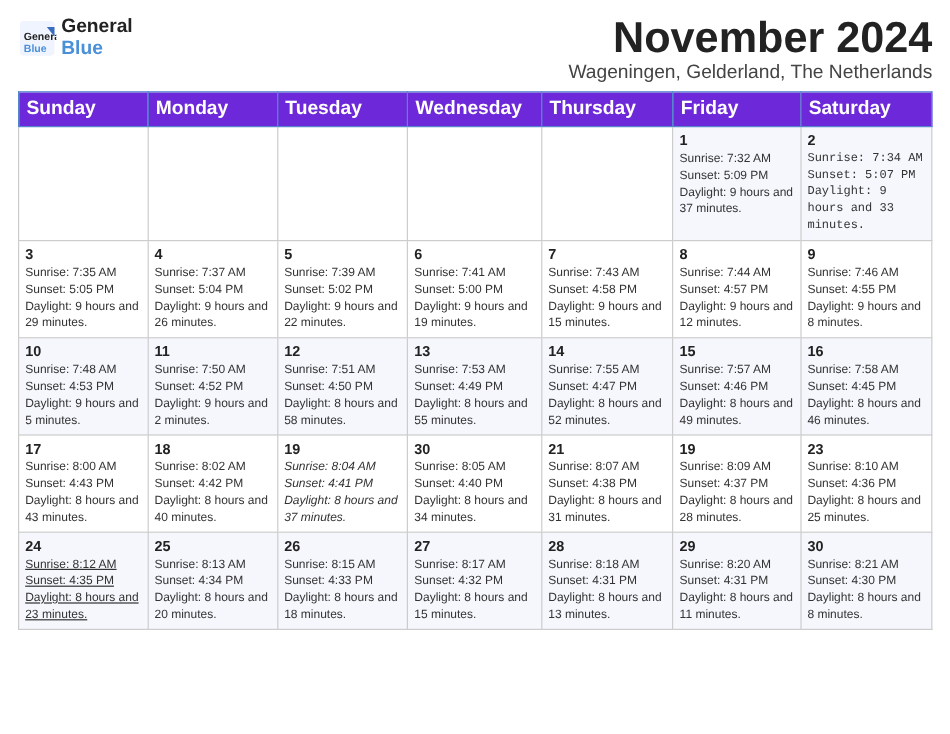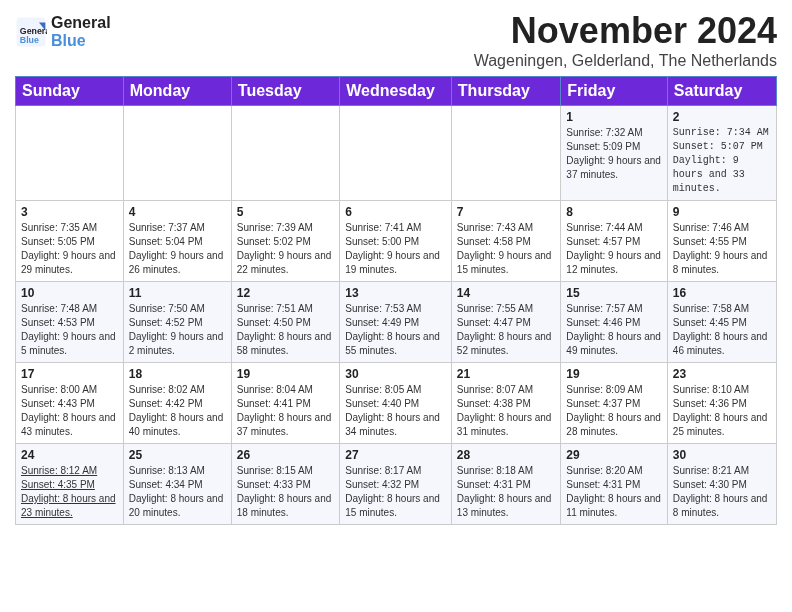--- a/index.html
+++ b/index.html
@@ -232,21 +232,21 @@
 Daylight: 8 hours and 43 minutes.</div>
         </td>
         <td>
           <span class="day-num">18</span>
           <div class="day-info" style="white-space: pre-line;">Sunrise: 8:02 AM
 Sunset: 4:42 PM
 Daylight: 8 hours and 40 minutes.</div>
         </td>
         <td>
           <span class="day-num">19</span>
-          <div class="day-info" style="white-space: pre-line;">Sunrise: 8:04 AM
+          <div class="day-info" style="white-space: pre-line; font-style: italic;">Sunrise: 8:04 AM
 Sunset: 4:41 PM
 Daylight: 8 hours and 37 minutes.</div>
         </td>
         <td>
           <span class="day-num">30</span>
           <div class="day-info" style="white-space: pre-line;">Sunrise: 8:05 AM
 Sunset: 4:40 PM
 Daylight: 8 hours and 34 minutes.</div>
         </td>
         <td>

